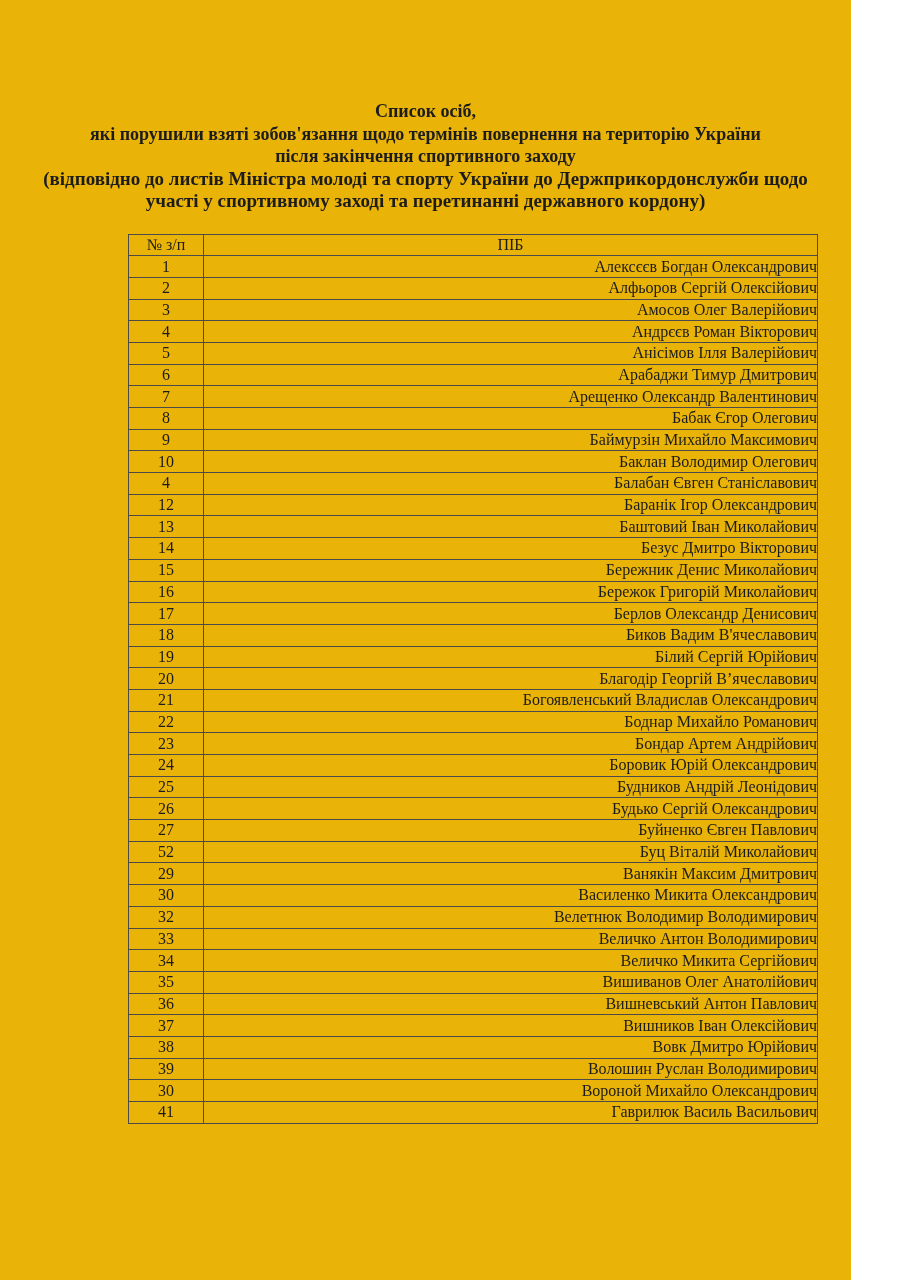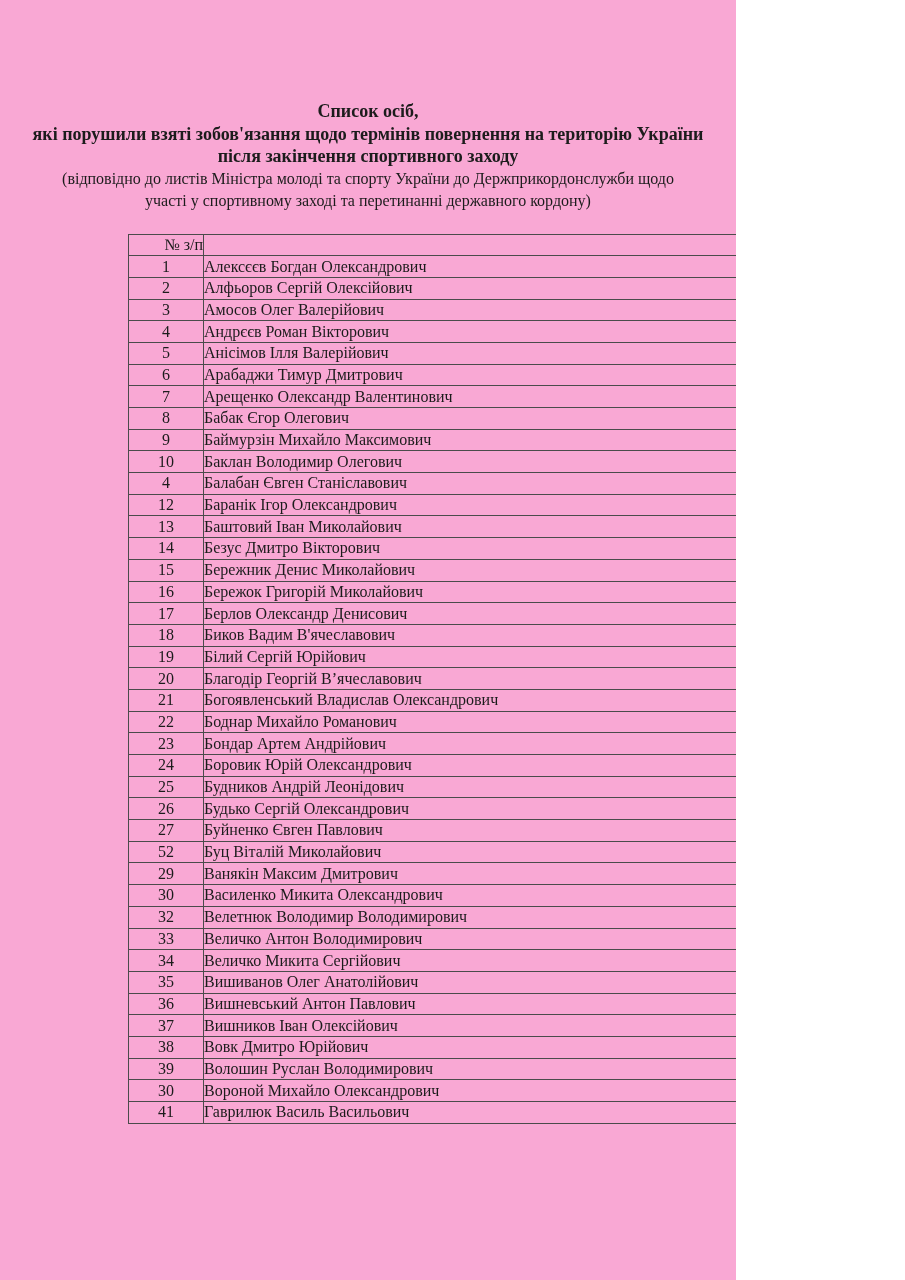--- a/index.html
+++ b/index.html
@@ -4,37 +4,37 @@
 <style>
   * { margin: 0; padding: 0; box-sizing: border-box; }
   html, body {
     width: 905px;
     background: #ffffff;
     font-family: "Liberation Serif", "DejaVu Serif", serif;
     color: #1c1c1c;
   }
   .page {
     position: relative;
-    width: 736px;
+    width: 851px;
     height: 1280px;
-    background: #f9a8d4;
+    background: #eab308;
     overflow: hidden;
   }
   .title-block {
     padding-top: 100px;
     text-align: center;
     line-height: 22.5px;
   }
   .title-line {
     font-size: 18px;
     font-weight: bold;
   }
   .subtitle-line {
-    font-size: 16px;
-    font-weight: normal;
+    font-size: 19px;
+    font-weight: bold;
   }
   table.persons {
     border-collapse: collapse;
     table-layout: fixed;
     width: 690px;
     margin-left: 128px;
     margin-top: 21px;
   }
   table.persons th,
   table.persons td {
@@ -42,25 +42,25 @@
     font-size: 16px;
     height: 21.7px;
     padding: 0;
     line-height: 20px;
     vertical-align: middle;
     overflow: hidden;
     white-space: nowrap;
   }
   table.persons th {
     font-weight: normal;
-    text-align: right;
+    text-align: center;
   }
   col.num-col { width: 75px; }
   td.num-cell { text-align: center; }
-  td.name-cell { text-align: left; padding-left: 10px; }
+  td.name-cell { text-align: right; padding-left: 10px; }
 </style>
 </head>
 <body>
 
 <div class="page">
 
   <div class="title-block">
     <div class="title-line">Список осіб,</div>
     <div class="title-line">які порушили взяті зобов'язання щодо термінів повернення на територію України</div>
     <div class="title-line">після закінчення спортивного заходу</div>

